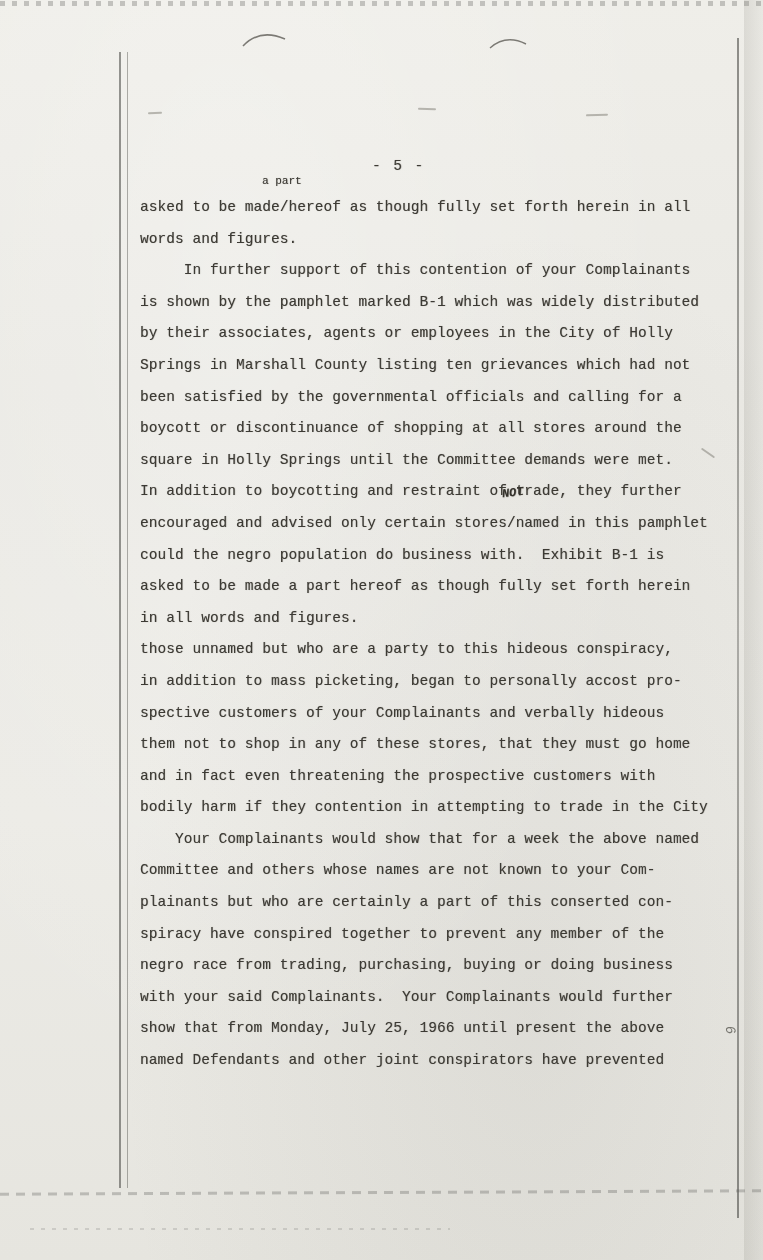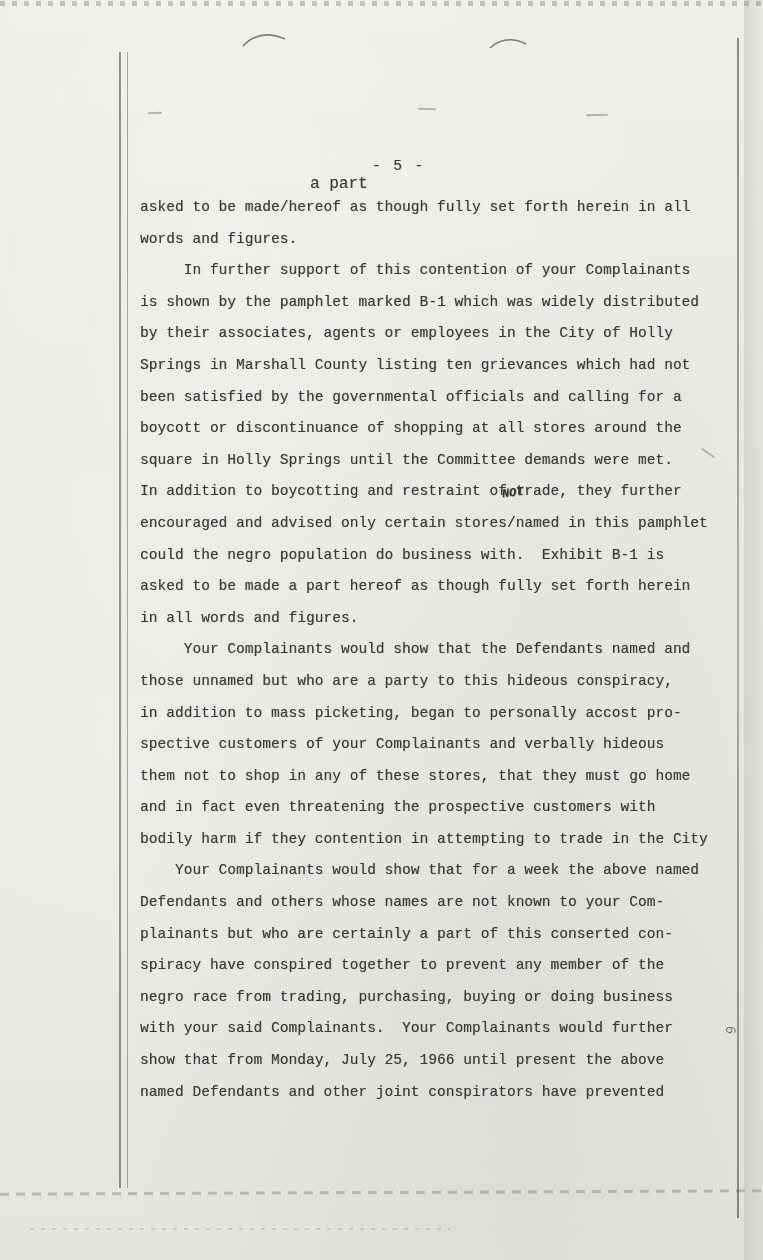--- a/index.html
+++ b/index.html
@@ -45,21 +45,21 @@
     text-shadow:0.4px 0.4px 0.7px rgba(70,66,58,0.5);
   }
   .textblock{
     position:absolute;left:140px;top:192px;width:605px;font-size:14.4px;
   }
   .line{
     height:31.6px;line-height:31.6px;white-space:pre;letter-spacing:0.1px;
     text-shadow:0.4px 0.4px 0.7px rgba(70,66,58,0.5);
   }
   .insert{position:absolute;text-shadow:0.4px 0.4px 0.7px rgba(70,66,58,0.5);}
-  .insert-apart{left:122px;top:-17px;font-size:16px;white-space:pre;margin-left:48px;}
+  .insert-apart{left:122px;top:-17px;font-size:11px;white-space:pre;}
   .insert-not{
     left:362px;top:294px;font-size:12px;font-style:italic;font-weight:bold;
     transform:rotate(-7deg);color:#34322c;
   }
   .margin-mark{
     position:absolute;left:726px;top:1022px;transform:rotate(80deg);
     color:rgba(82,80,74,0.75);font-size:14px;font-style:italic;
   }
   .pen-mark{position:absolute;opacity:.75;}
   .pen-mark.pen1{left:238px;top:28px;}
@@ -110,29 +110,28 @@
     <div class="line">by their associates, agents or employees in the City of Holly</div>
     <div class="line">Springs in Marshall County listing ten grievances which had not</div>
     <div class="line">been satisfied by the governmental officials and calling for a</div>
     <div class="line">boycott or discontinuance of shopping at all stores around the</div>
     <div class="line">square in Holly Springs until the Committee demands were met.</div>
     <div class="line">In addition to boycotting and restraint of trade, they further</div>
     <div class="line">encouraged and advised only certain stores/named in this pamphlet</div>
     <div class="line">could the negro population do business with.  Exhibit B-1 is</div>
     <div class="line">asked to be made a part hereof as though fully set forth herein</div>
     <div class="line">in all words and figures.</div>
-    <div class="line">     Your Complainants would show that the Defendants named and</div>
     <div class="line">those unnamed but who are a party to this hideous conspiracy,</div>
     <div class="line">in addition to mass picketing, began to personally accost pro-</div>
     <div class="line">spective customers of your Complainants and verbally hideous</div>
     <div class="line">them not to shop in any of these stores, that they must go home</div>
     <div class="line">and in fact even threatening the prospective customers with</div>
     <div class="line">bodily harm if they contention in attempting to trade in the City</div>
     <div class="line">    Your Complainants would show that for a week the above named</div>
-    <div class="line">Defendants and others whose names are not known to your Com-</div>
+    <div class="line">Committee and others whose names are not known to your Com-</div>
     <div class="line">plainants but who are certainly a part of this conserted con-</div>
     <div class="line">spiracy have conspired together to prevent any member of the</div>
     <div class="line">negro race from trading, purchasing, buying or doing business</div>
     <div class="line">with your said Complainants.  Your Complainants would further</div>
     <div class="line">show that from Monday, July 25, 1966 until present the above</div>
     <div class="line">named Defendants and other joint conspirators have prevented</div>
   </div>
 
   <div class="margin-mark">6</div>
 

